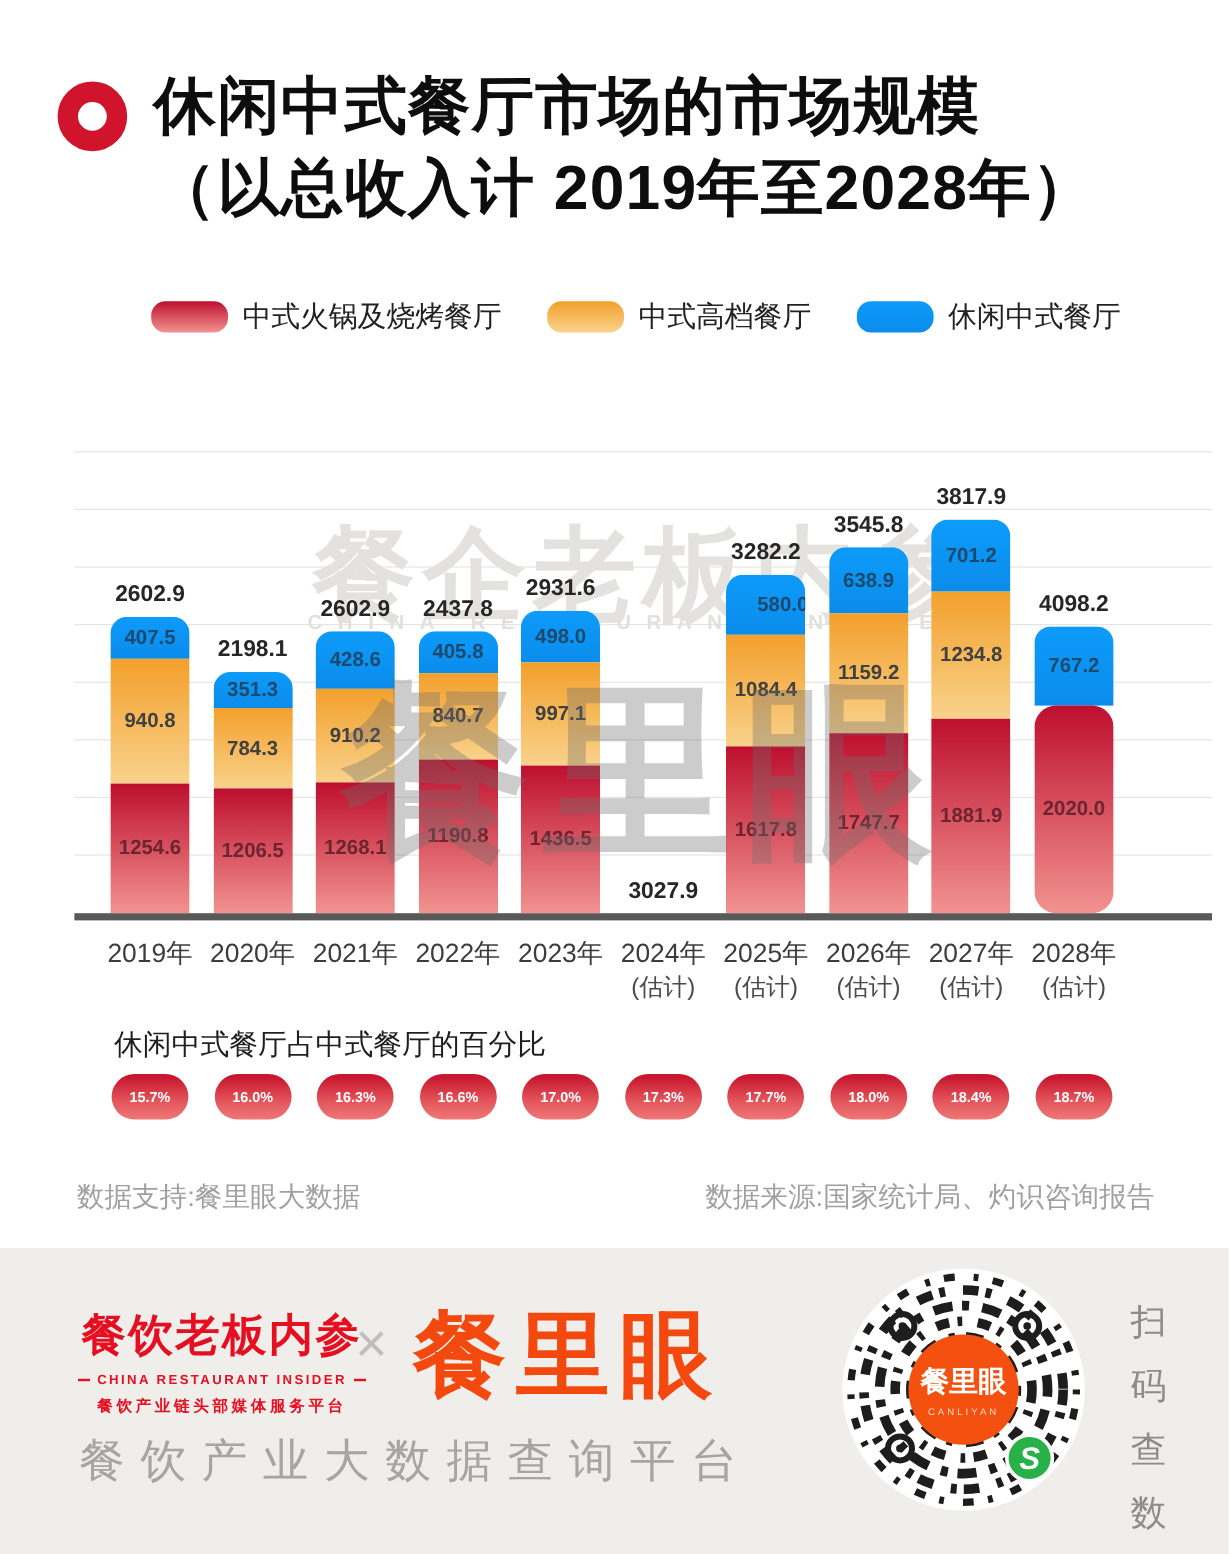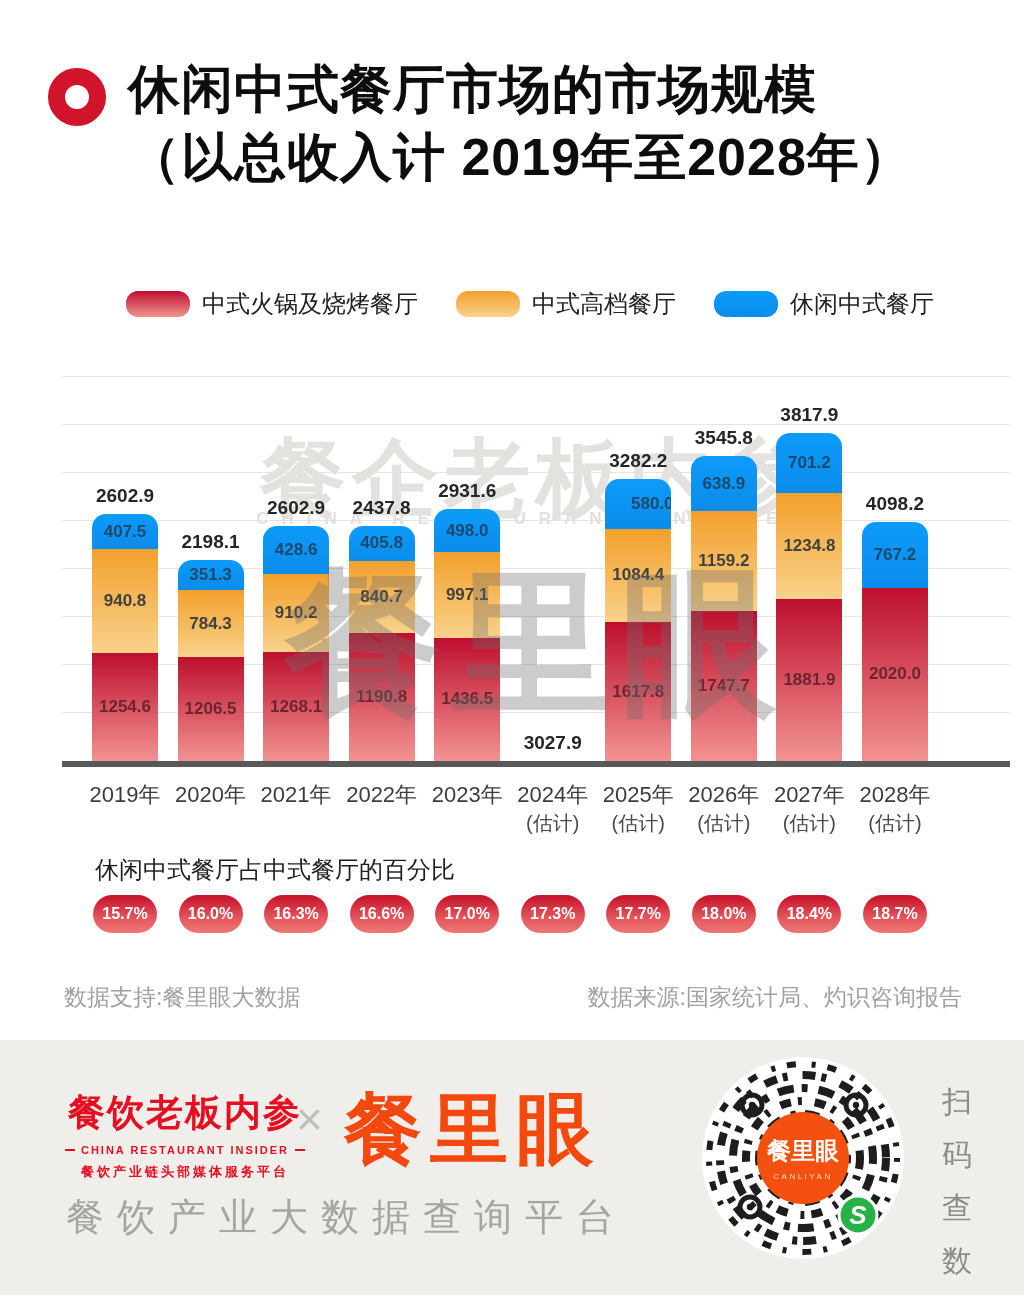--- a/index.html
+++ b/index.html
@@ -11,21 +11,21 @@
   .page { position:absolute; inset:0; width:1024px; height:1295px; background:#ffffff; }
 
   
   .ring { position:absolute; left:48px; top:68px; width:58px; height:58px;
           border:17px solid #d0142c; border-radius:50%; }
   .title { position:absolute; left:128px; top:56px; width:880px;
            font-size:52px; line-height:1.30; font-weight:900; color:#0d0d0d; letter-spacing:1px; }
 
   
   .legend { position:absolute; left:126px; top:248px; display:flex; align-items:center; gap:38px; }
-  .legend-item { display:flex; align-items:center; gap:12px;margin-top:40px; }
+  .legend-item { display:flex; align-items:center; gap:12px; }
   .legend-swatch { width:64px; height:26px; border-radius:12px; }
   .legend-label { font-size:24px; color:#222; }
   .unit-note { position:absolute; right:60px; top:306px; font-size:24px; color:#6d6d6d; }
 
   
   .chart-plot { position:absolute; left:62px; top:377px; width:948px; height:390px;
                 border-bottom:6px solid #595959; }
   .gridline { position:absolute; left:0; width:100%; height:1px; background:#e7e5e3; z-index:0; }
   .wm-light { position:absolute; left:0; width:100%; text-align:center; z-index:1; pointer-events:none; }
   .wm-line1 { top:44px; font-size:86px; font-weight:700; color:#e4e2df; letter-spacing:6px; }
@@ -44,21 +44,21 @@
   .xlabels { position:absolute; left:83px; top:780px; width:854px; display:flex; justify-content:space-between; }
   .xlabel-slot { width:84px; text-align:center; font-size:22px; color:#3c3c3c; line-height:1.35; }
   .xlabel-note { font-size:20px; color:#4a4a4a; }
 
   
   .pct-title { position:absolute; left:95px; top:854px; font-size:24px; color:#1e1e1e; }
   .pct-row { position:absolute; left:93px; top:895px; width:834px; display:flex; justify-content:space-between; }
   .pill { width:64px; height:38px; border-radius:19px;
           background:linear-gradient(180deg,#c8182f 8%,#e4565c 60%,#ee7876 100%);
           display:flex; align-items:center; justify-content:center;
-          color:#fff; font-size:16px; font-weight:700; }
+          color:#fff; font-size:12px; font-weight:700; }
 
   
   .source-left  { position:absolute; left:64px;  top:982px; font-size:23px; color:#a0a0a0; }
   .source-right { position:absolute; right:62px; top:982px; font-size:23px; color:#a0a0a0; }
 
   
   .footer { position:absolute; left:0; top:1040px; width:1024px; height:255px; background:#efeeeb; }
   .brand1 { position:absolute; left:65px; top:48px; width:240px; text-align:center; }
   .brand1-name { font-size:37px; font-weight:900; color:#e60f21; letter-spacing:2px; white-space:nowrap; }
   .brand1-eng { margin-top:6px; display:flex; align-items:center; gap:6px; }
@@ -216,21 +216,21 @@
               <div class="seg-label" style="color: rgb(107, 36, 48);">1881.9</div>
             </div>
           </div>
         </div>
         <div class="bar-col">
           <div class="total-label">4098.2</div>
           <div class="bar-stack">
             <div class="seg" style="height: 65.9px; background: linear-gradient(rgb(13, 155, 250), rgb(11, 140, 235));">
               <div class="seg-label" style="color: rgb(28, 74, 110);">767.2</div>
             </div>
-            <div class="seg" style="height: 173.5px; background: linear-gradient(rgb(189, 15, 46), rgb(242, 147, 144));">
+            <div class="seg" style="height: 173.5px; background: linear-gradient(rgb(189, 15, 46), rgb(242, 147, 144)); border-radius: 18px;">
               <div class="seg-label" style="color: rgb(107, 36, 48);">2020.0</div>
             </div>
           </div>
         </div>
       </div>
     <div class="wm-dark">餐里眼</div>
   <div class="gridline" style="bottom: 48px;"></div>
       <div class="gridline" style="bottom: 96px;"></div>
       <div class="gridline" style="bottom: 144px;"></div>
       <div class="gridline" style="bottom: 192px;"></div>

